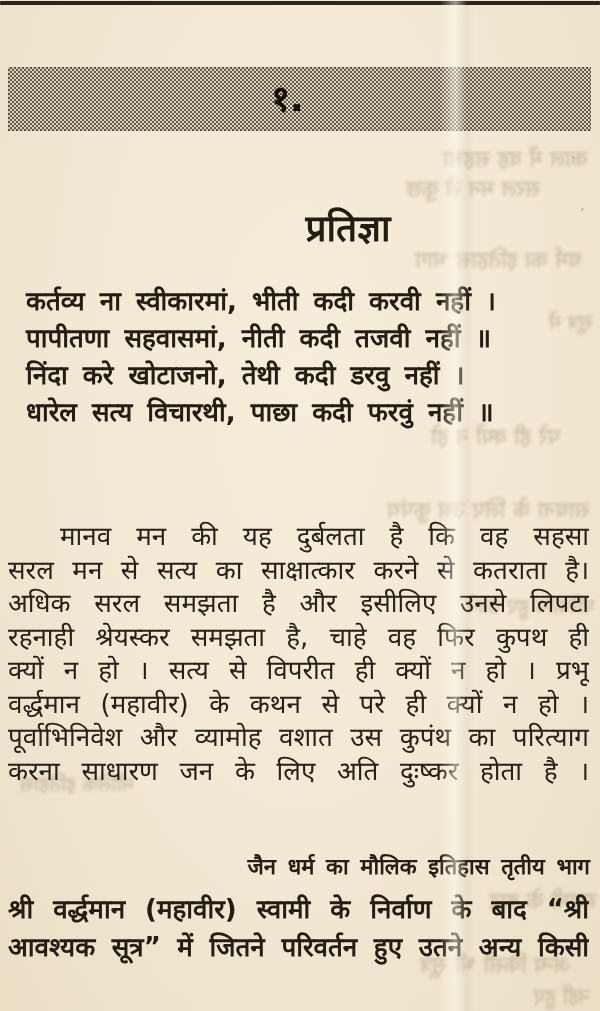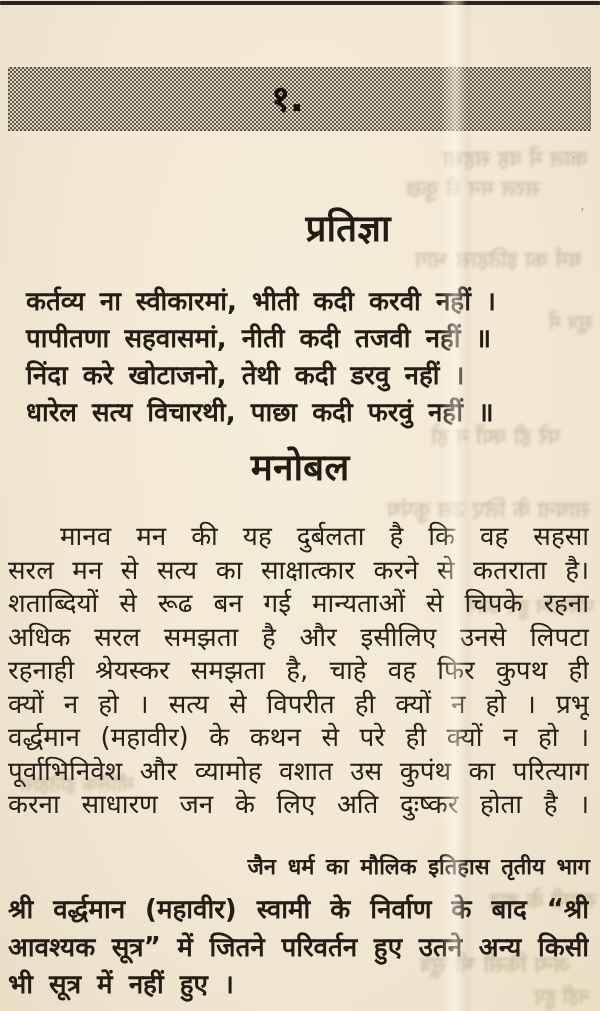--- a/index.html
+++ b/index.html
@@ -133,39 +133,36 @@
 
   <div class="heading pratigya">प्रतिज्ञा</div>
 
   <div class="verse">
     <div class="v-line">कर्तव्य ना स्वीकारमां, भीती कदी करवी नहीं ।</div>
     <div class="v-line">पापीतणा सहवासमां, नीती कदी तजवी नहीं ॥</div>
     <div class="v-line">निंदा करे खोटाजनो, तेथी कदी डरवु नहीं ।</div>
     <div class="v-line">धारेल सत्य विचारथी, पाछा कदी फरवुं नहीं ॥</div>
   </div>
 
-  <div class="heading manobal">मनोबल</div>
 
   <div class="para">
     <div class="p-line indent"><span>मानव मन की यह दुर्बलता है कि वह सहसा</span></div>
     <div class="p-line"><span>सरल मन से सत्य का साक्षात्कार करने से कतराता है।</span></div>
-    <div class="p-line"><span>शताब्दियों से रूढ बन गई मान्यताओं से चिपके रहना</span></div>
     <div class="p-line"><span>अधिक सरल समझता है और इसीलिए उनसे लिपटा</span></div>
     <div class="p-line"><span>रहनाही श्रेयस्कर समझता है, चाहे वह फिर कुपथ ही</span></div>
     <div class="p-line"><span>क्यों न हो । सत्य से विपरीत ही क्यों न हो । प्रभू</span></div>
     <div class="p-line"><span>वर्द्धमान (महावीर) के कथन से परे ही क्यों न हो ।</span></div>
     <div class="p-line"><span>पूर्वाभिनिवेश और व्यामोह वशात उस कुपंथ का परित्याग</span></div>
     <div class="p-line"><span>करना साधारण जन के लिए अति दुःष्कर होता है ।</span></div>
   </div>
 
   <div class="attribution">जैन धर्म का मौलिक इतिहास तृतीय भाग</div>
 
   <div class="footnote">
     <div class="f-line">श्री वर्द्धमान (महावीर) स्वामी के निर्वाण के बाद “श्री</div>
     <div class="f-line">आवश्यक सूत्र” में जितने परिवर्तन हुए उतने अन्य किसी</div>
-    <div class="f-line last">भी सूत्र में नहीं हुए ।</div>
   </div>
 
   <div class="crease"></div>
   <div class="red-mark rm1">﹅</div>
   <div class="red-mark rm2">ʹ</div>
 
 </div>
 
 </body></html>

